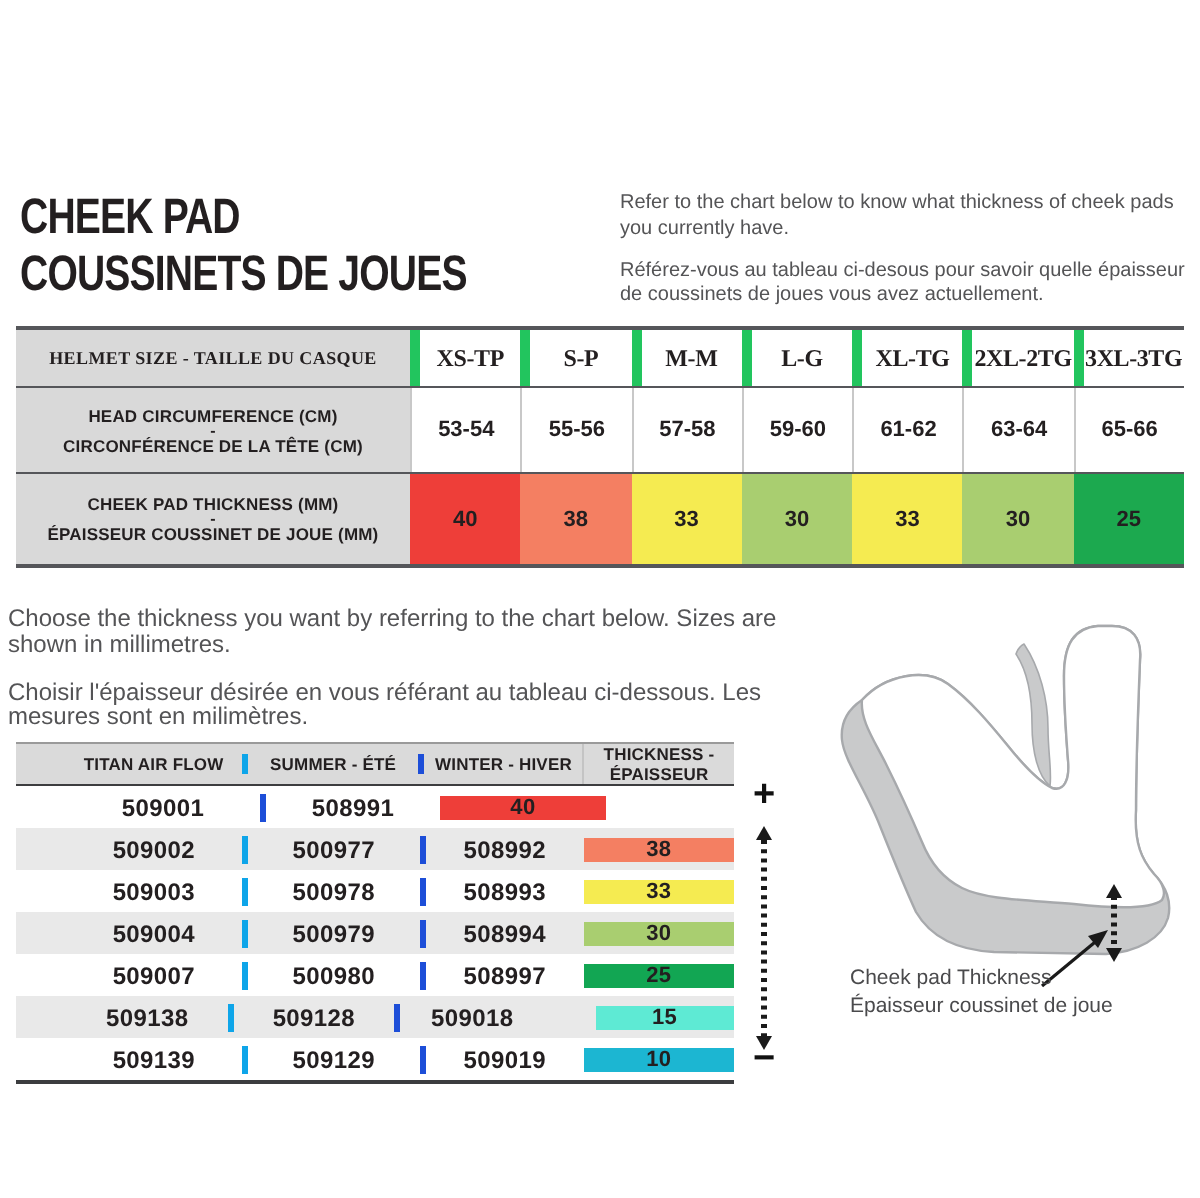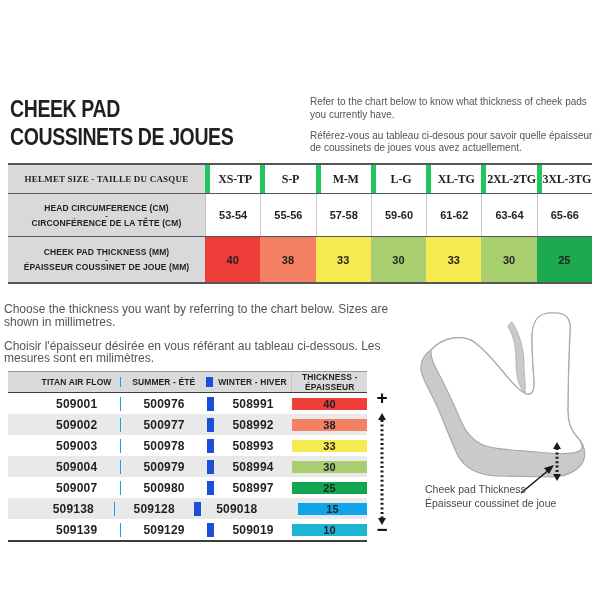--- a/index.html
+++ b/index.html
@@ -39,22 +39,22 @@
   .choose{left:4px;top:303px;width:400px;font-size:12px;line-height:12.8px;color:#545456;}
   .choose p{margin:0 0 11px 0;}
 
   
   .t2{left:8px;top:371px;width:359px;border-top:1px solid #9a9a9a;border-bottom:2px solid #3c3d3f;}
   .t2-row{display:flex;align-items:center;height:21px;padding-left:25px;}
   .t2-head{height:20px;background:#dadada;border-bottom:1.5px solid #3c3d3f;}
   .t2-head .t2-cell{font-size:8.5px;font-weight:700;letter-spacing:0.1px;}
   .t2-cell{display:flex;justify-content:center;align-items:center;text-align:center;font-size:12px;font-weight:700;letter-spacing:0.2px;color:#231f20;}
   .t2-c1{width:97px;}
-  .t2-c2{width:95px;border-left:1px solid #0ea5e9;}
-  .t2-c3{width:87px;border-left:7px solid #1d4ed8;}
+  .t2-c2{width:95px;border-left:3px solid #0ea5e9;}
+  .t2-c3{width:87px;border-left:3px solid #1d4ed8;}
   .t2-c4{width:83px;border-left:1px solid #c4c4c4;}
   .t2-row.alt{background:#e9e9e9;}
   .t2-row .t2-c4.colored{border-left:none;font-size:11px;}
 
   
   .scale-plus{left:372px;top:388px;width:20px;text-align:center;font-size:19px;font-weight:900;line-height:19px;color:#111;}
   .scale-minus{left:372px;top:520px;width:20px;text-align:center;font-size:19px;font-weight:900;line-height:19px;color:#111;}
   .scale-svg{left:375px;top:412px;}
 
   
@@ -122,21 +122,20 @@
 
 <div class="abs t2">
   <div class="t2-row t2-head">
     <div class="t2-cell t2-c1">TITAN AIR FLOW</div>
     <div class="t2-cell t2-c2">SUMMER - ÉTÉ</div>
     <div class="t2-cell t2-c3">WINTER - HIVER</div>
     <div class="t2-cell t2-c4">THICKNESS - ÉPAISSEUR</div>
   </div>
   <div class="t2-row">
     <div class="t2-cell t2-c1">509001</div>
-    <div class="t2-cell t2-c2">500976</div>
     <div class="t2-cell t2-c3">508991</div>
     <div class="t2-cell t2-c4 colored" style="background-color: rgb(238, 62, 57);">40</div>
   </div>
   <div class="t2-row alt">
     <div class="t2-cell t2-c1">509002</div>
     <div class="t2-cell t2-c2">500977</div>
     <div class="t2-cell t2-c3">508992</div>
     <div class="t2-cell t2-c4 colored" style="background-color: rgb(244, 127, 98);">38</div>
   </div>
   <div class="t2-row">
@@ -154,21 +153,21 @@
   <div class="t2-row">
     <div class="t2-cell t2-c1">509007</div>
     <div class="t2-cell t2-c2">500980</div>
     <div class="t2-cell t2-c3">508997</div>
     <div class="t2-cell t2-c4 colored" style="background-color: rgb(18, 166, 83);">25</div>
   </div>
   <div class="t2-row alt">
     <div class="t2-cell t2-c1">509138</div>
     <div class="t2-cell t2-c2">509128</div>
     <div class="t2-cell t2-c3">509018</div>
-    <div class="t2-cell t2-c4 colored" style="background-color: #0ea5e9; margin-left: 25px;">15</div>
+    <div class="t2-cell t2-c4 colored" style="background-color: #5eead4; margin-left: 25px;">15</div>
   </div>
   <div class="t2-row">
     <div class="t2-cell t2-c1">509139</div>
     <div class="t2-cell t2-c2">509129</div>
     <div class="t2-cell t2-c3">509019</div>
     <div class="t2-cell t2-c4 colored" style="background-color: rgb(28, 182, 210);">10</div>
   </div>
 </div>
 
 <div class="abs scale-plus">+</div>

